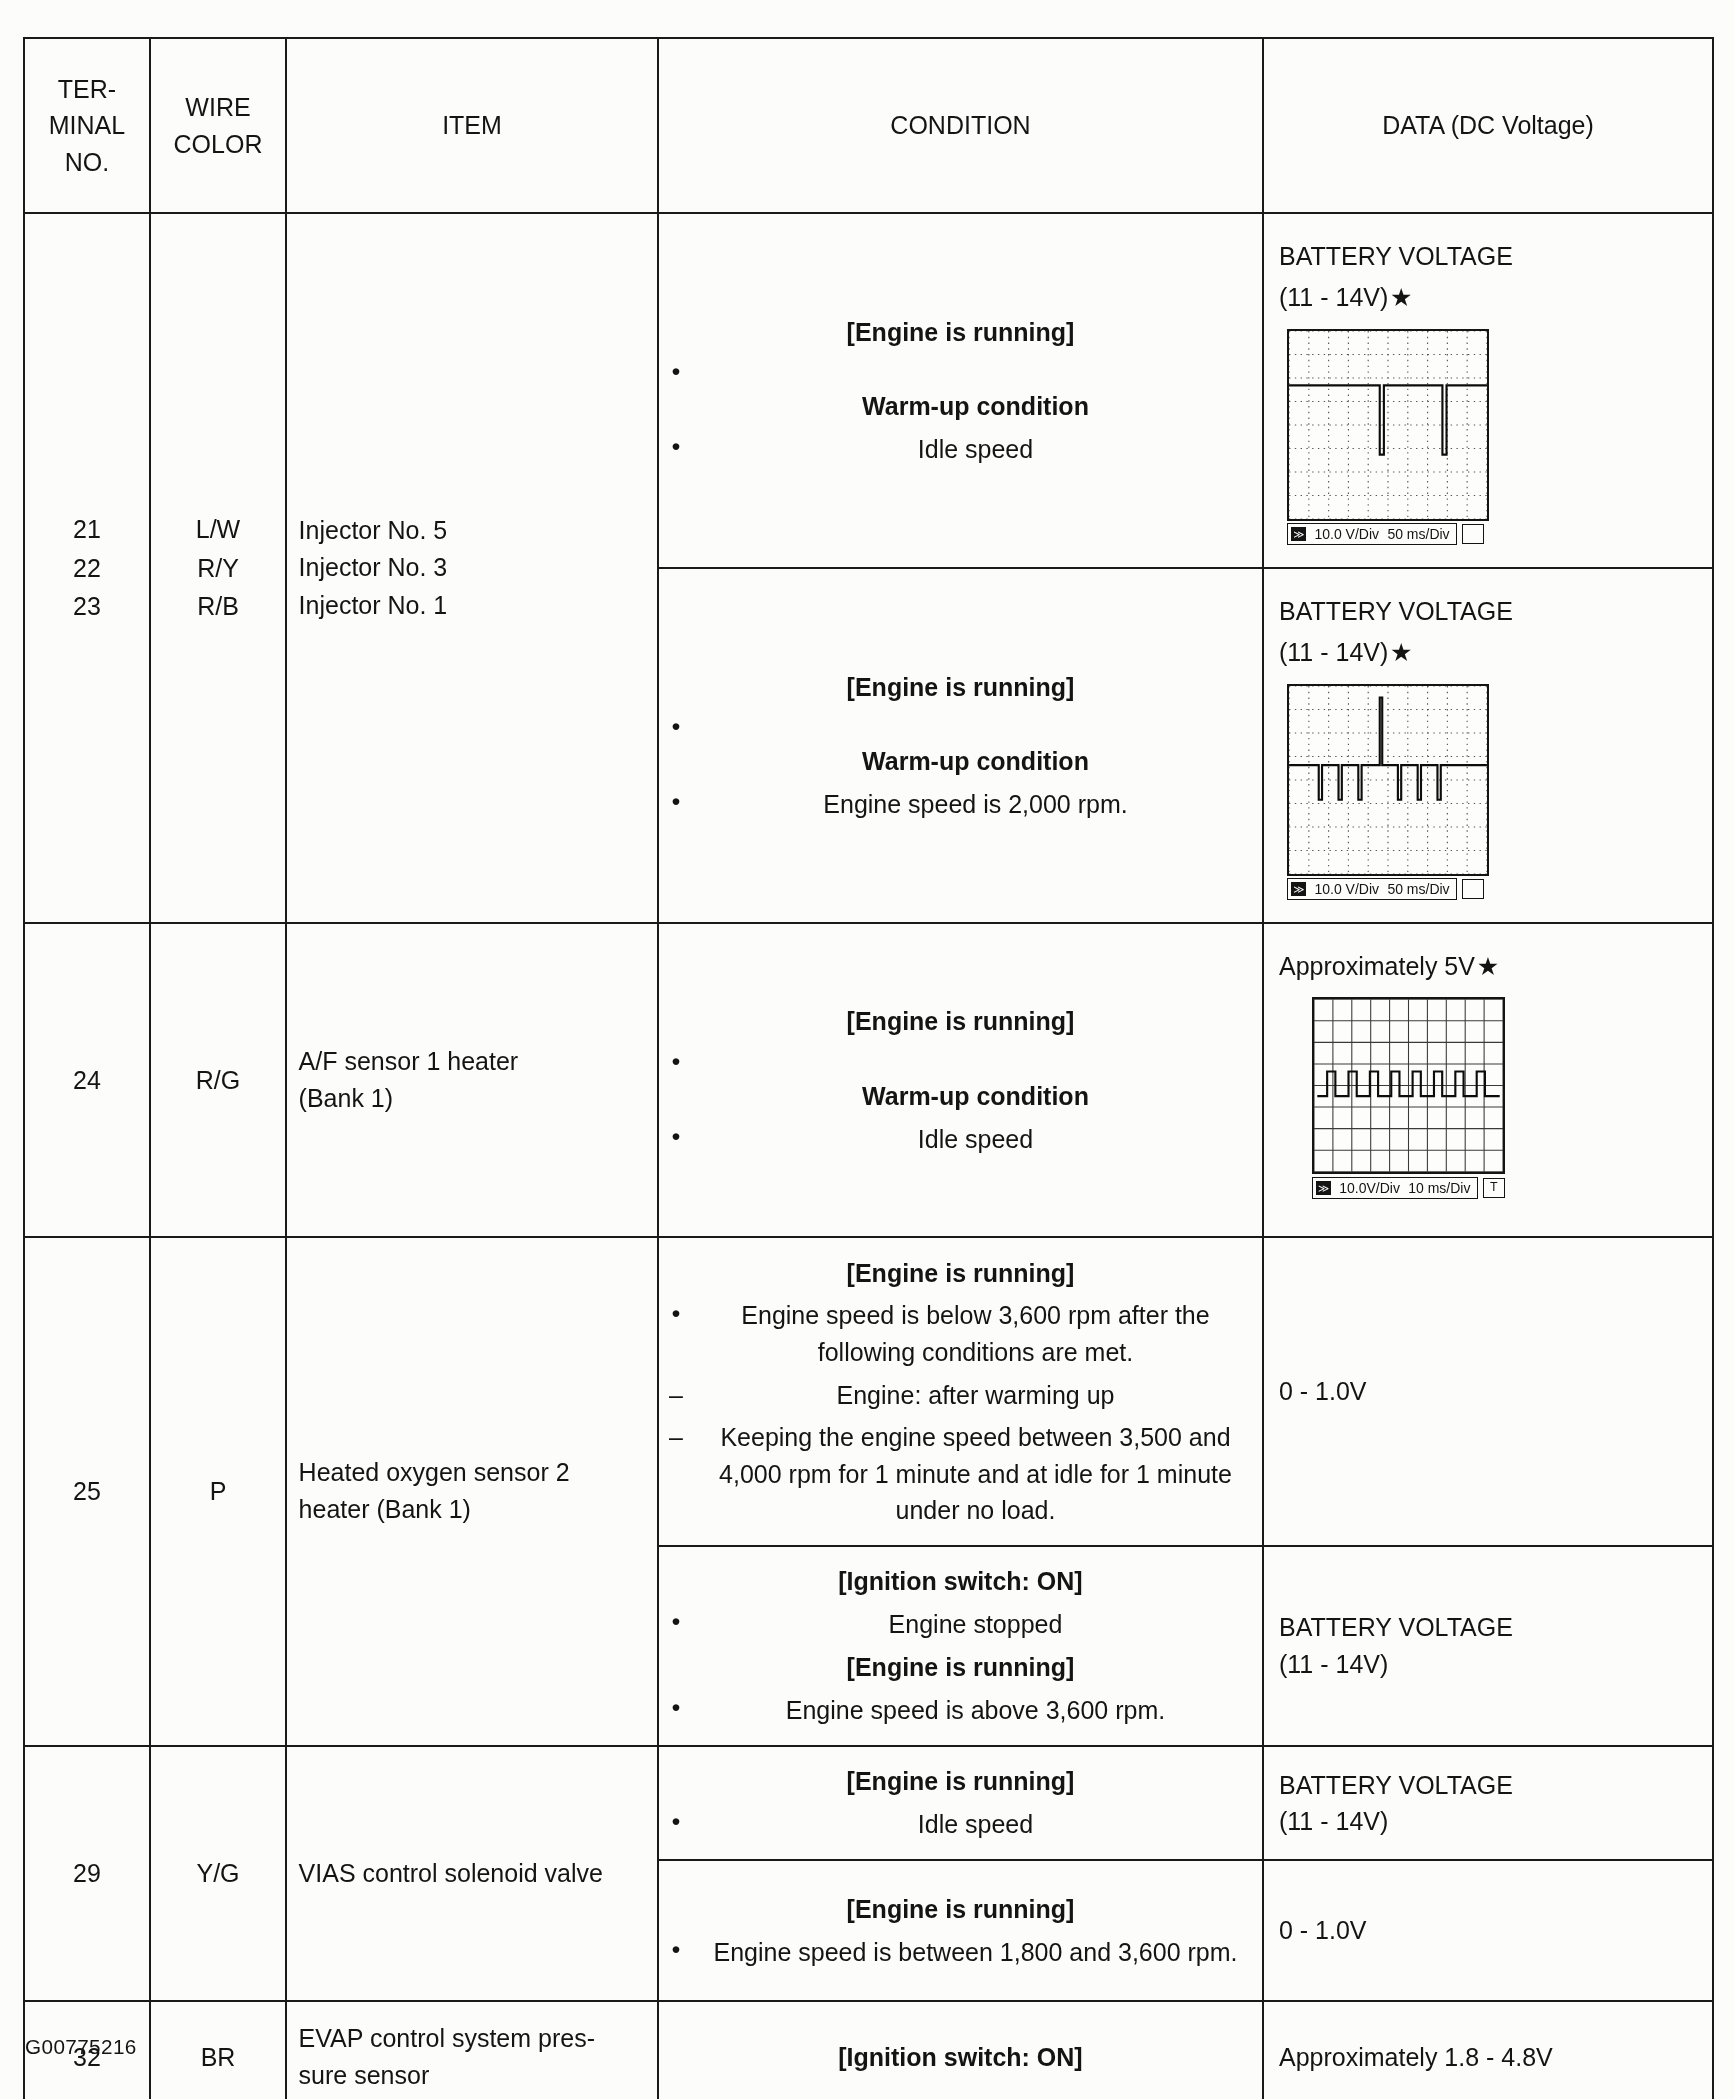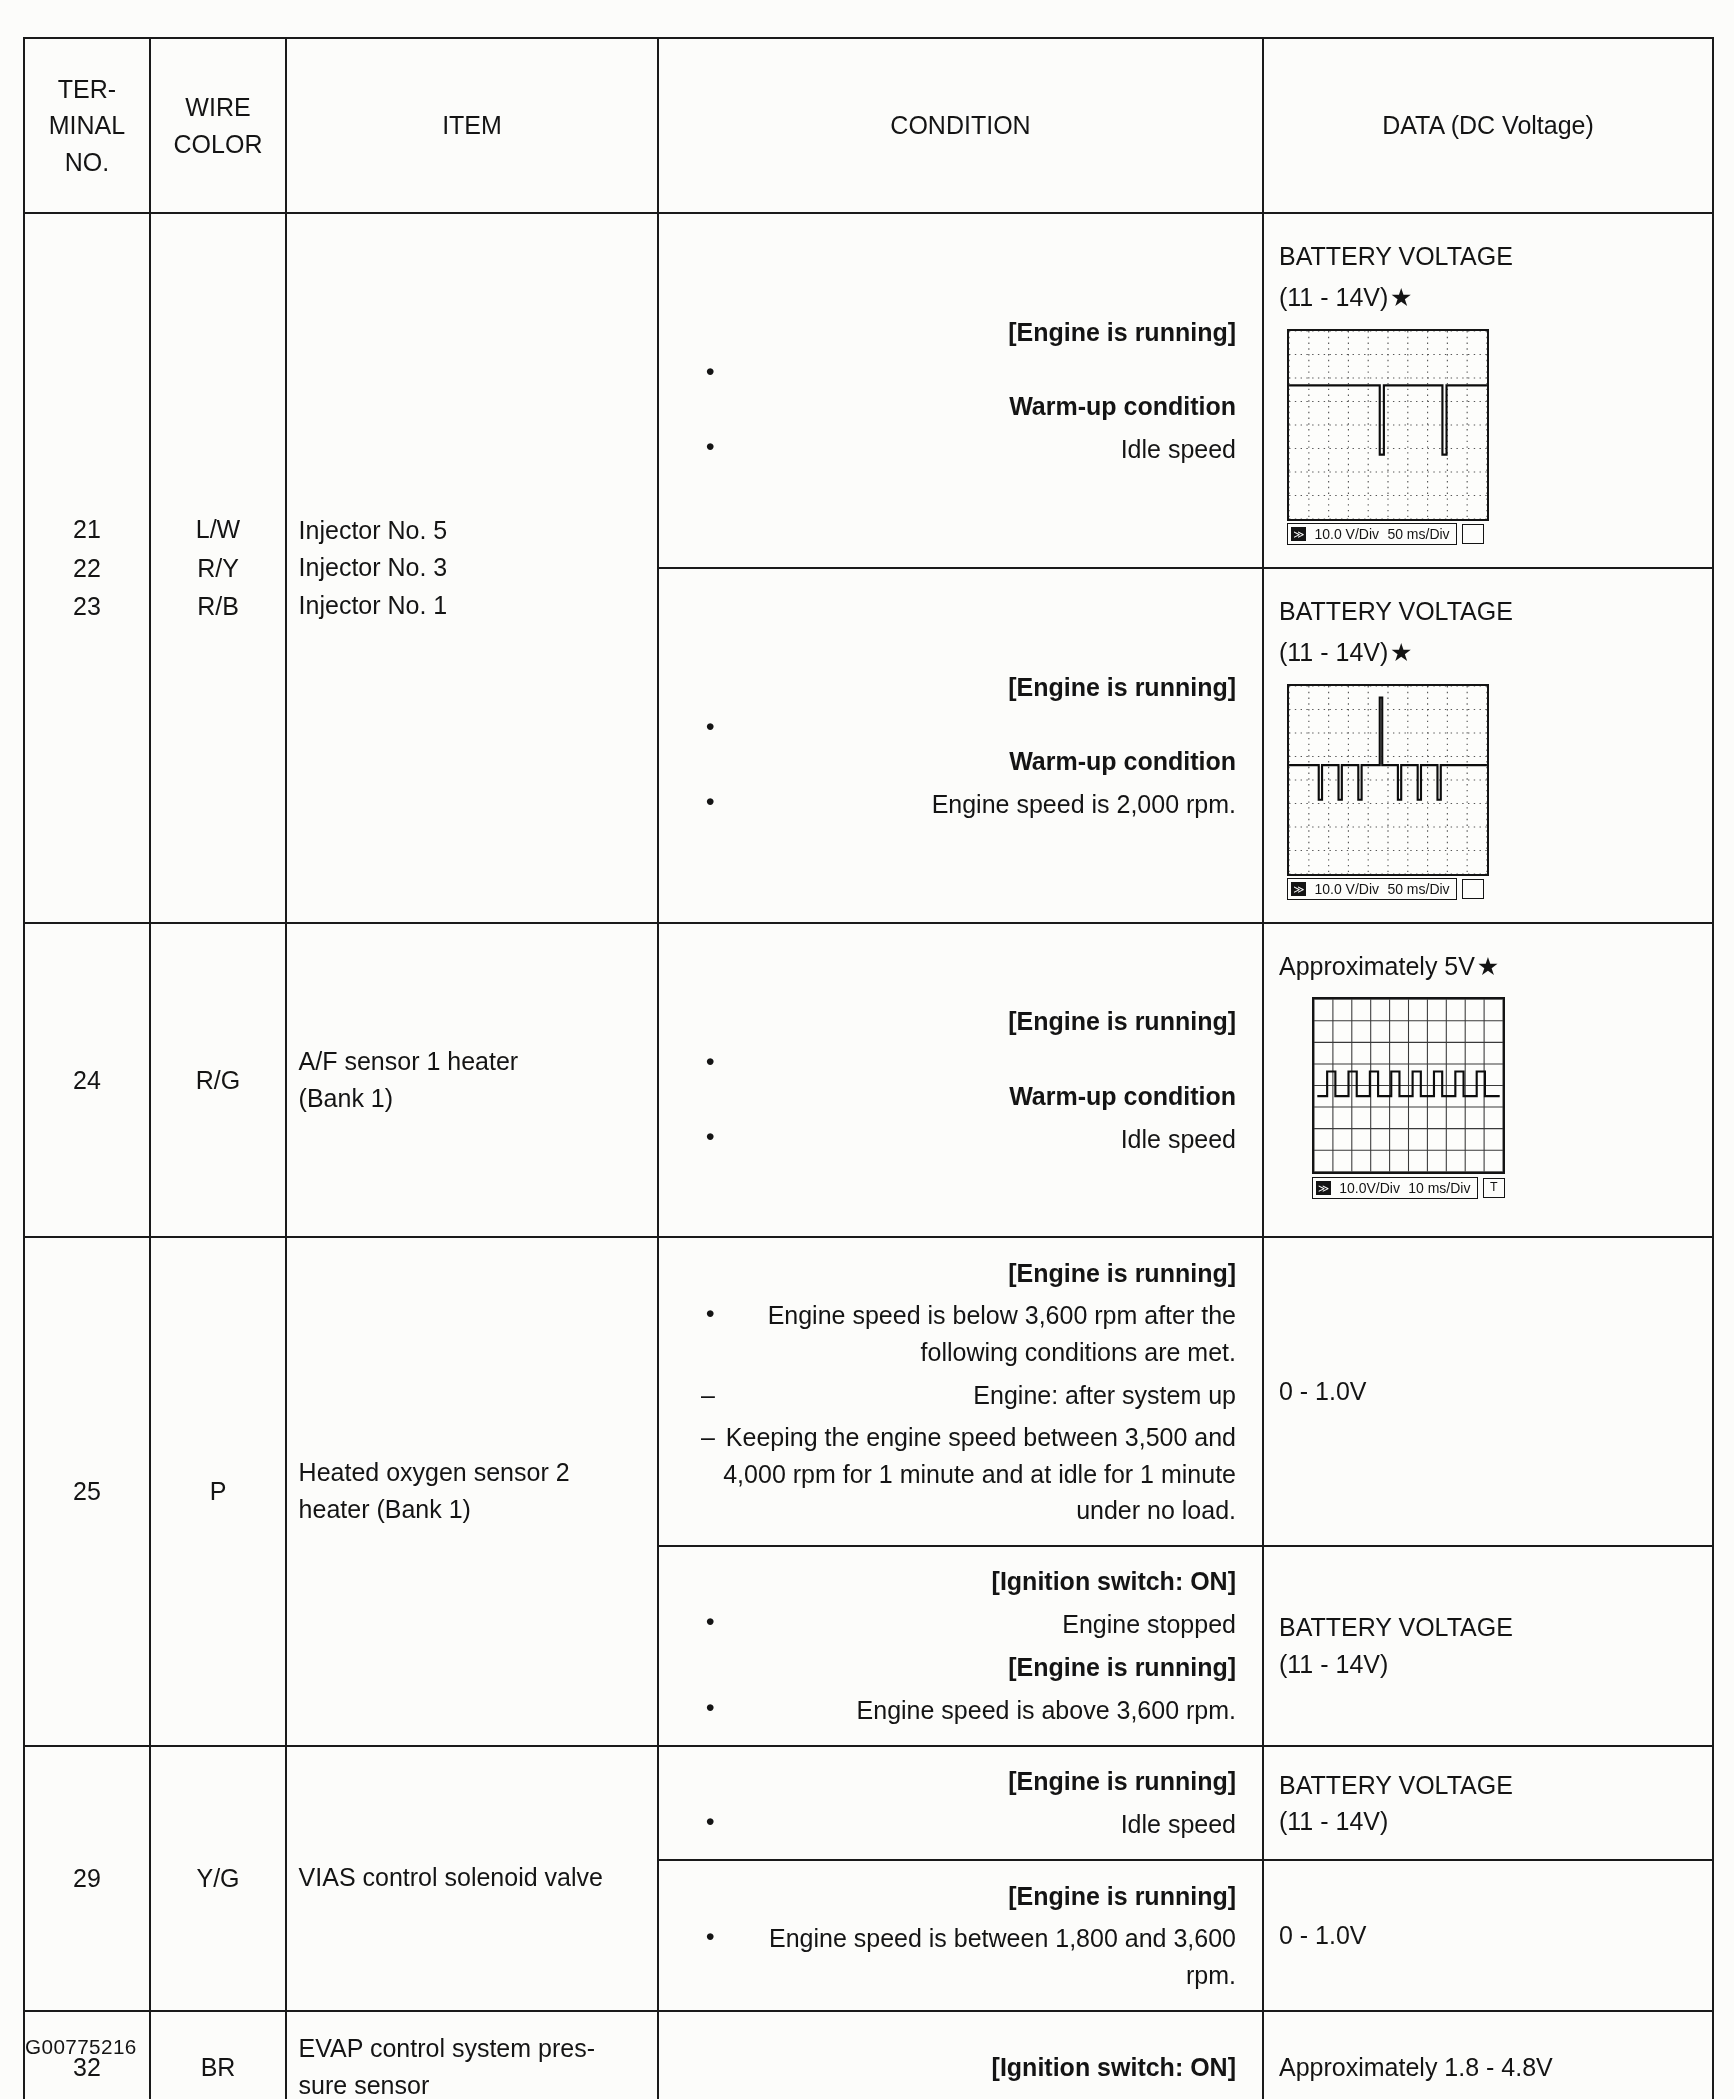--- a/index.html
+++ b/index.html
@@ -25,21 +25,21 @@
     font-size:25px;
     line-height:1.45;
   }
   th { font-weight:400; text-align:center; }
   .ml { white-space:pre-line; }
 
   .c-term, .c-wire { text-align:center; line-height:1.55; }
   .c-wire { }
   .c-item { text-align:left; padding:8.3px 11.6px; line-height:1.5;border-radius:26px; }
 
-  .cond { padding:10px 26px; text-align:right; }
+  .cond { padding:10px 2px; text-align:center; }
   .cond .head { font-weight:bold; margin:6.6px 0; }
   .bullet { display:flex; align-items:flex-start; margin:6.6px 0; }
   .bullet .dot { flex:0 0 30px; font-size:15.7px; padding-top:4.1px; }
   .bullet .btx { flex:1; }
   .bold { font-weight:bold;margin-top:32px; }
   .dash { display:flex; align-items:flex-start; margin:6.6px 0; }
   .dash .dm { flex:0 0 30px; }
   .dash .dtx { flex:1; }
 
   .data { padding:19px 15px; text-align:left; }
@@ -212,21 +212,21 @@
     <td class="c-item ml" rowspan="2">Heated oxygen sensor 2
 heater (Bank 1)</td>
     <td class="cond">
       <div class="head">[Engine is running]</div>
       <div class="bullet">
         <span class="dot">●</span>
         <span class="btx">Engine speed is below 3,600 rpm after the following conditions are met.</span>
       </div>
       <div class="dash">
         <span class="dm">–</span>
-        <span class="dtx">Engine: after system up</span>
+        <span class="dtx">Engine: after warming up</span>
       </div>
       <div class="dash">
         <span class="dm">–</span>
         <span class="dtx">Keeping the engine speed between 3,500 and 4,000 rpm for 1 minute and at idle for 1 minute under no load.</span>
       </div>
     </td>
     <td class="data">0 - 1.0V</td>
   </tr>
 
   <tr style="height:178px">

